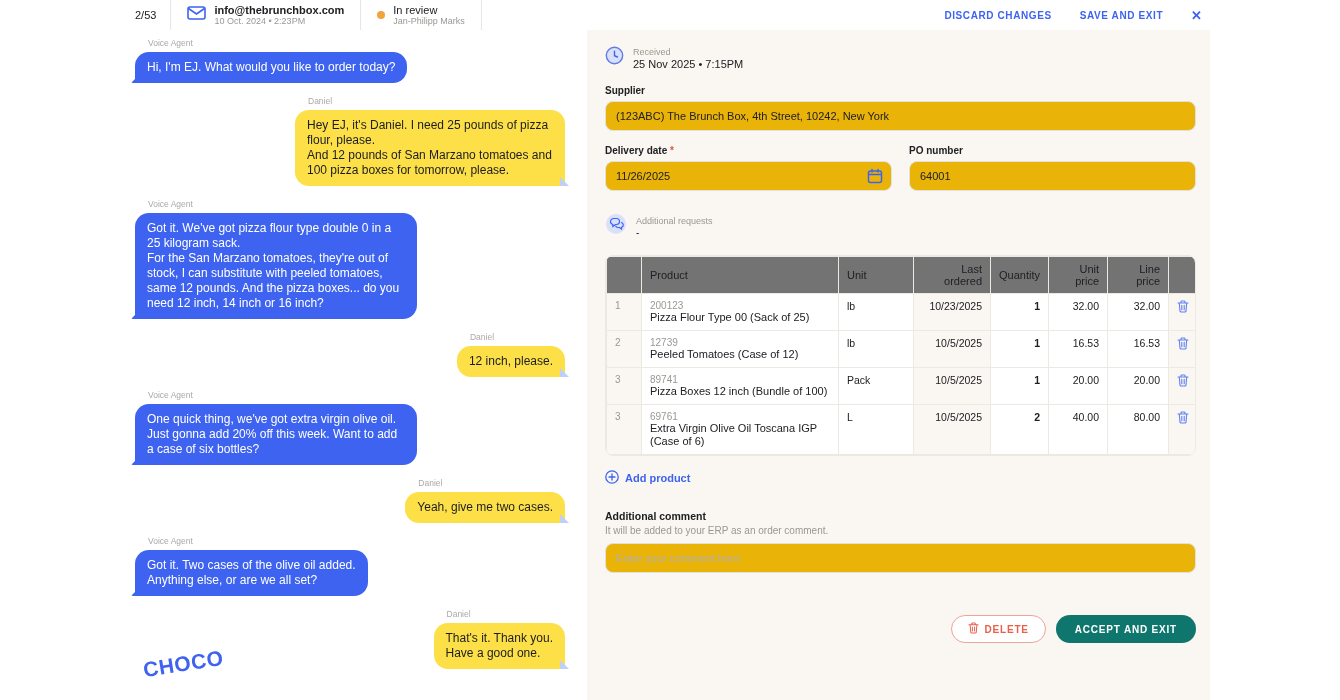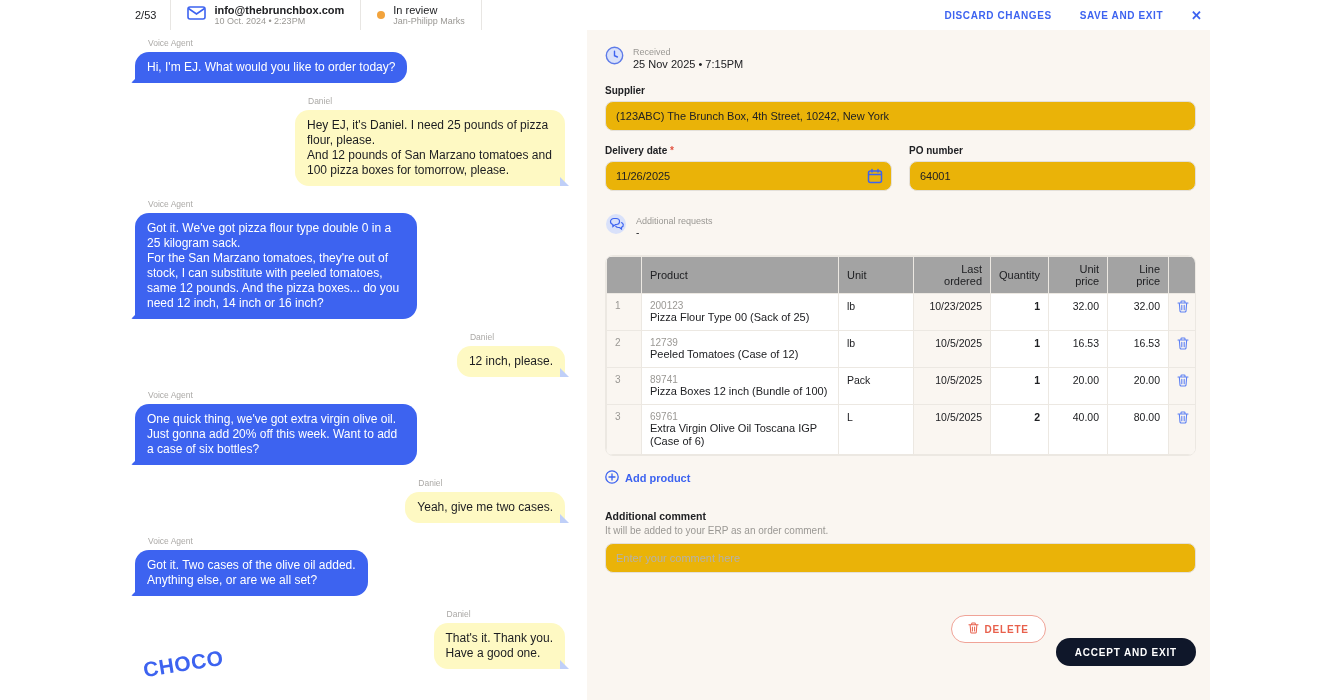--- a/index.html
+++ b/index.html
@@ -23,21 +23,21 @@
   .chat { position:absolute; left:135px; top:38px; width:430px; display:flex; flex-direction:column; }
   .msg { display:flex; flex-direction:column; margin-bottom:13px; }
   .msg.agent { align-self:flex-start; align-items:flex-start; }
   .msg.customer { align-self:flex-end; align-items:flex-start; }
   .msg-label { font-size:8.5px; color:#aba9a6; margin:0 0 4px 13px; }
   .bubble { font-size:12px; line-height:15px; padding:8px 12px; border-radius:14px;
     white-space:pre-line; position:relative; }
   .msg.agent .bubble { background:#3d63f0; color:#fff; max-width:282px; border-bottom-left-radius:4px; }
   .msg.agent .bubble::after { content:""; position:absolute; left:-4px; bottom:0; width:9px; height:9px;
     background:#3d63f0; clip-path:polygon(0 100%, 100% 100%, 100% 0); border-bottom-left-radius:2px; }
-  .msg.customer .bubble { background:#fef9c3; color:#1c1d21; max-width:270px; border-bottom-right-radius:4px; }
+  .msg.customer .bubble { background:#fde047; color:#1c1d21; max-width:270px; border-bottom-right-radius:4px; }
   .msg.customer .bubble::after { content:""; position:absolute; right:-4px; bottom:0; width:9px; height:9px;
     background:#bfcff8; clip-path:polygon(0 0, 0 100%, 100% 100%); }
   .brand { position:absolute; left:143px; top:652px; font-size:21px; font-weight:800;
     color:#3d63f0; transform:rotate(-9deg); letter-spacing:0.5px; }
 
   
   .panel { position:absolute; left:587px; top:30px; width:623px; height:670px;
     background:#faf6f1; padding:16px 14px 0 18px; }
   .received { display:flex; align-items:flex-start; gap:9px; margin-bottom:14px; }
   .received .rl1 { font-size:9px; color:#9a9894; line-height:10px; margin-top:1px; }
@@ -52,21 +52,21 @@
   .cal-wrap { position:relative; }
   .cal-icon { position:absolute; right:9px; top:7px; cursor:pointer; }
   .addreq { display:flex; gap:9px; margin-top:22px; margin-bottom:16px;align-items:flex-end; }
   .addreq .al1 { font-size:9px; color:#9a9894; line-height:10px; margin-top:2px; }
   .addreq .al2 { font-size:10px; color:#202124; line-height:13px; }
 
   
   .tablebox { width:591px; border:1px solid #ece8e2; border-radius:8px; overflow:hidden; background:#fff; }
   table { border-collapse:collapse; width:100%; table-layout:fixed; }
   th, td { border:1px solid #ece8e2; font-size:10.5px; padding:6px 8px; vertical-align:top; }
-  th { font-weight:normal; color:#202124; background:#a3a3a3; height:36px; vertical-align:middle; text-align:left; font-size:11px; }
+  th { font-weight:normal; color:#202124; background:#737373; height:36px; vertical-align:middle; text-align:left; font-size:11px; }
   td { background:#fff; }
   td.beige { background:#faf6f1; }
   .c-idx { width:35px; } .c-prod { width:197px; } .c-unit { width:75px; } .c-last { width:77px; }
   .c-qty { width:58px; } .c-uprice { width:59px; } .c-lprice { width:61px; } .c-del { width:29px; }
   .t-right { text-align:right; }
   td.idx { color:#9a9894; font-size:10px; }
   .pcode { font-size:10px; color:#9a9894; line-height:11px; }
   .pname { font-size:11px; color:#202124; line-height:13px; }
   td.qty { font-weight:bold; }
   .trash-btn { background:none; border:none; cursor:pointer; padding:0; display:block; margin:0 auto; }
@@ -75,21 +75,21 @@
     font-size:11px; font-weight:bold; cursor:pointer; }
 
   .comment-label { font-size:10.5px; font-weight:bold; margin-top:22px; }
   .comment-hint { font-size:10px; color:#9a9894; margin-top:3px; margin-bottom:7px; }
 
   .actions { display:flex; justify-content:flex-end; gap:10px; margin-top:42px; }
   .btn { height:28px; border-radius:999px; font-size:10px; font-weight:bold; letter-spacing:0.8px;
     display:inline-flex; align-items:center; gap:6px; padding:0 16px; cursor:pointer;
     font-family:"Liberation Sans", sans-serif; }
   .btn-delete { background:#fff; border:1px solid #f0a397; color:#e8604c; }
-  .btn-accept { background:#0f172a; border:none; color:#fff; padding:0 19px;margin-top:23px; }
+  .btn-accept { background:#0f766e; border:none; color:#fff; padding:0 19px; }
 </style>
 </head>
 <body>
 
 <div class="topbar">
   <div class="topbar-inner">
     <span class="counter">2/53</span>
     <div class="vdiv"></div>
     <div class="tb-block">
       <span>

